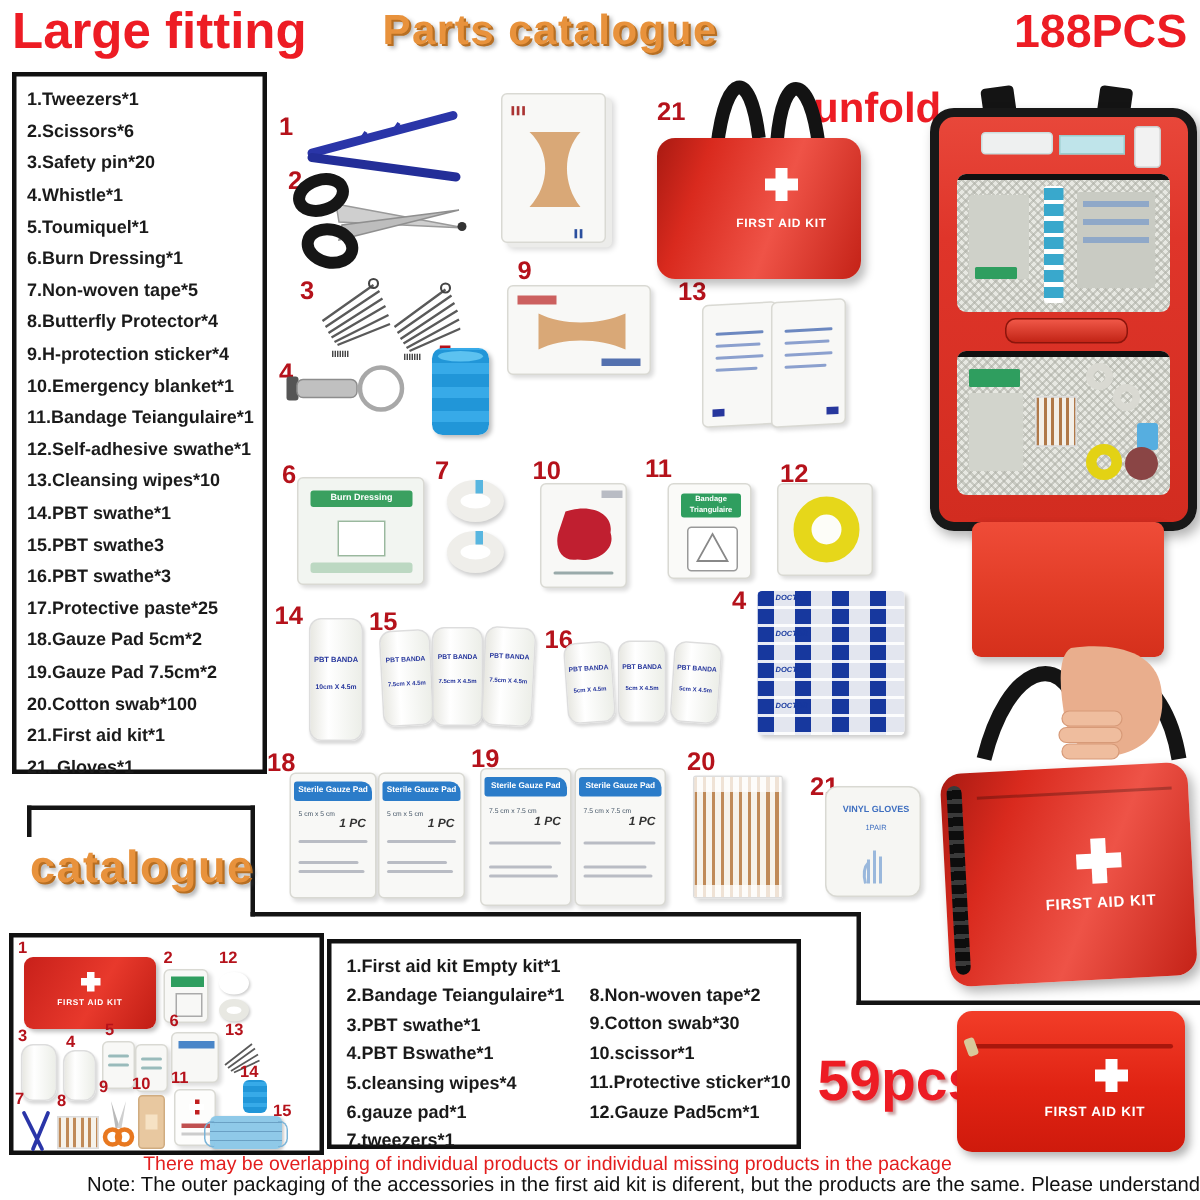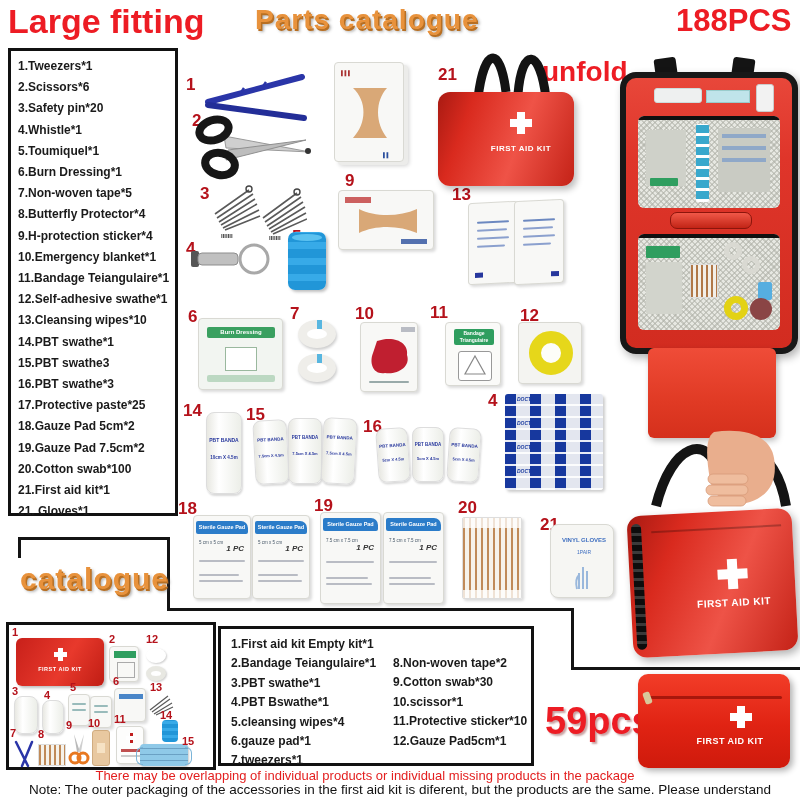--- a/index.html
+++ b/index.html
@@ -24,21 +24,21 @@
   .mesh{position:absolute;background:
       repeating-linear-gradient(45deg,rgba(170,172,162,.5) 0 1.5px,transparent 1.5px 4px),
       repeating-linear-gradient(-45deg,rgba(150,152,142,.4) 0 1.5px,transparent 1.5px 4px),
       #e7e8e2;border-radius:6px;overflow:hidden;}
   .band{position:absolute;left:-2px;top:-3px;width:104%;height:7px;background:#101010;border-radius:3px;}
   .gz-band{position:absolute;top:5px;left:4%;width:92%;height:13px;background:#2b7cc9;color:#fff;
       font-size:5.5px;font-weight:bold;text-align:center;line-height:13px;border-radius:2px 7px 2px 2px;}
   .tline{position:absolute;background:#b9bcc4;height:2px;border-radius:1px;}
   .baglabel{position:absolute;color:#fff;font-weight:bold;text-align:center;letter-spacing:.5px;}
   .notes-red{position:absolute;color:#e31e1e;font-size:13px;text-align:center;}
-  .notes-black{position:absolute;color:#111;font-size:13.5px;text-align:center;}
+  .notes-black{position:absolute;color:#111;font-size:13.5px;text-align:right;}
 </style>
 </head>
 <body>
 
 <div id="stage">
 
   <div class="abs title-orange" style="left:255px;top:4px;font-size:28px;">Parts catalogue</div>
   <div class="abs title-red" style="left:8px;top:2px;font-size:34px;">Large fitting</div>
   <div class="abs title-red" style="left:648px;top:3px;font-size:31px;margin-left:28px;">188PCS</div>
   <div class="abs title-red" style="left:542px;top:56px;font-size:28px;">unfold</div>

